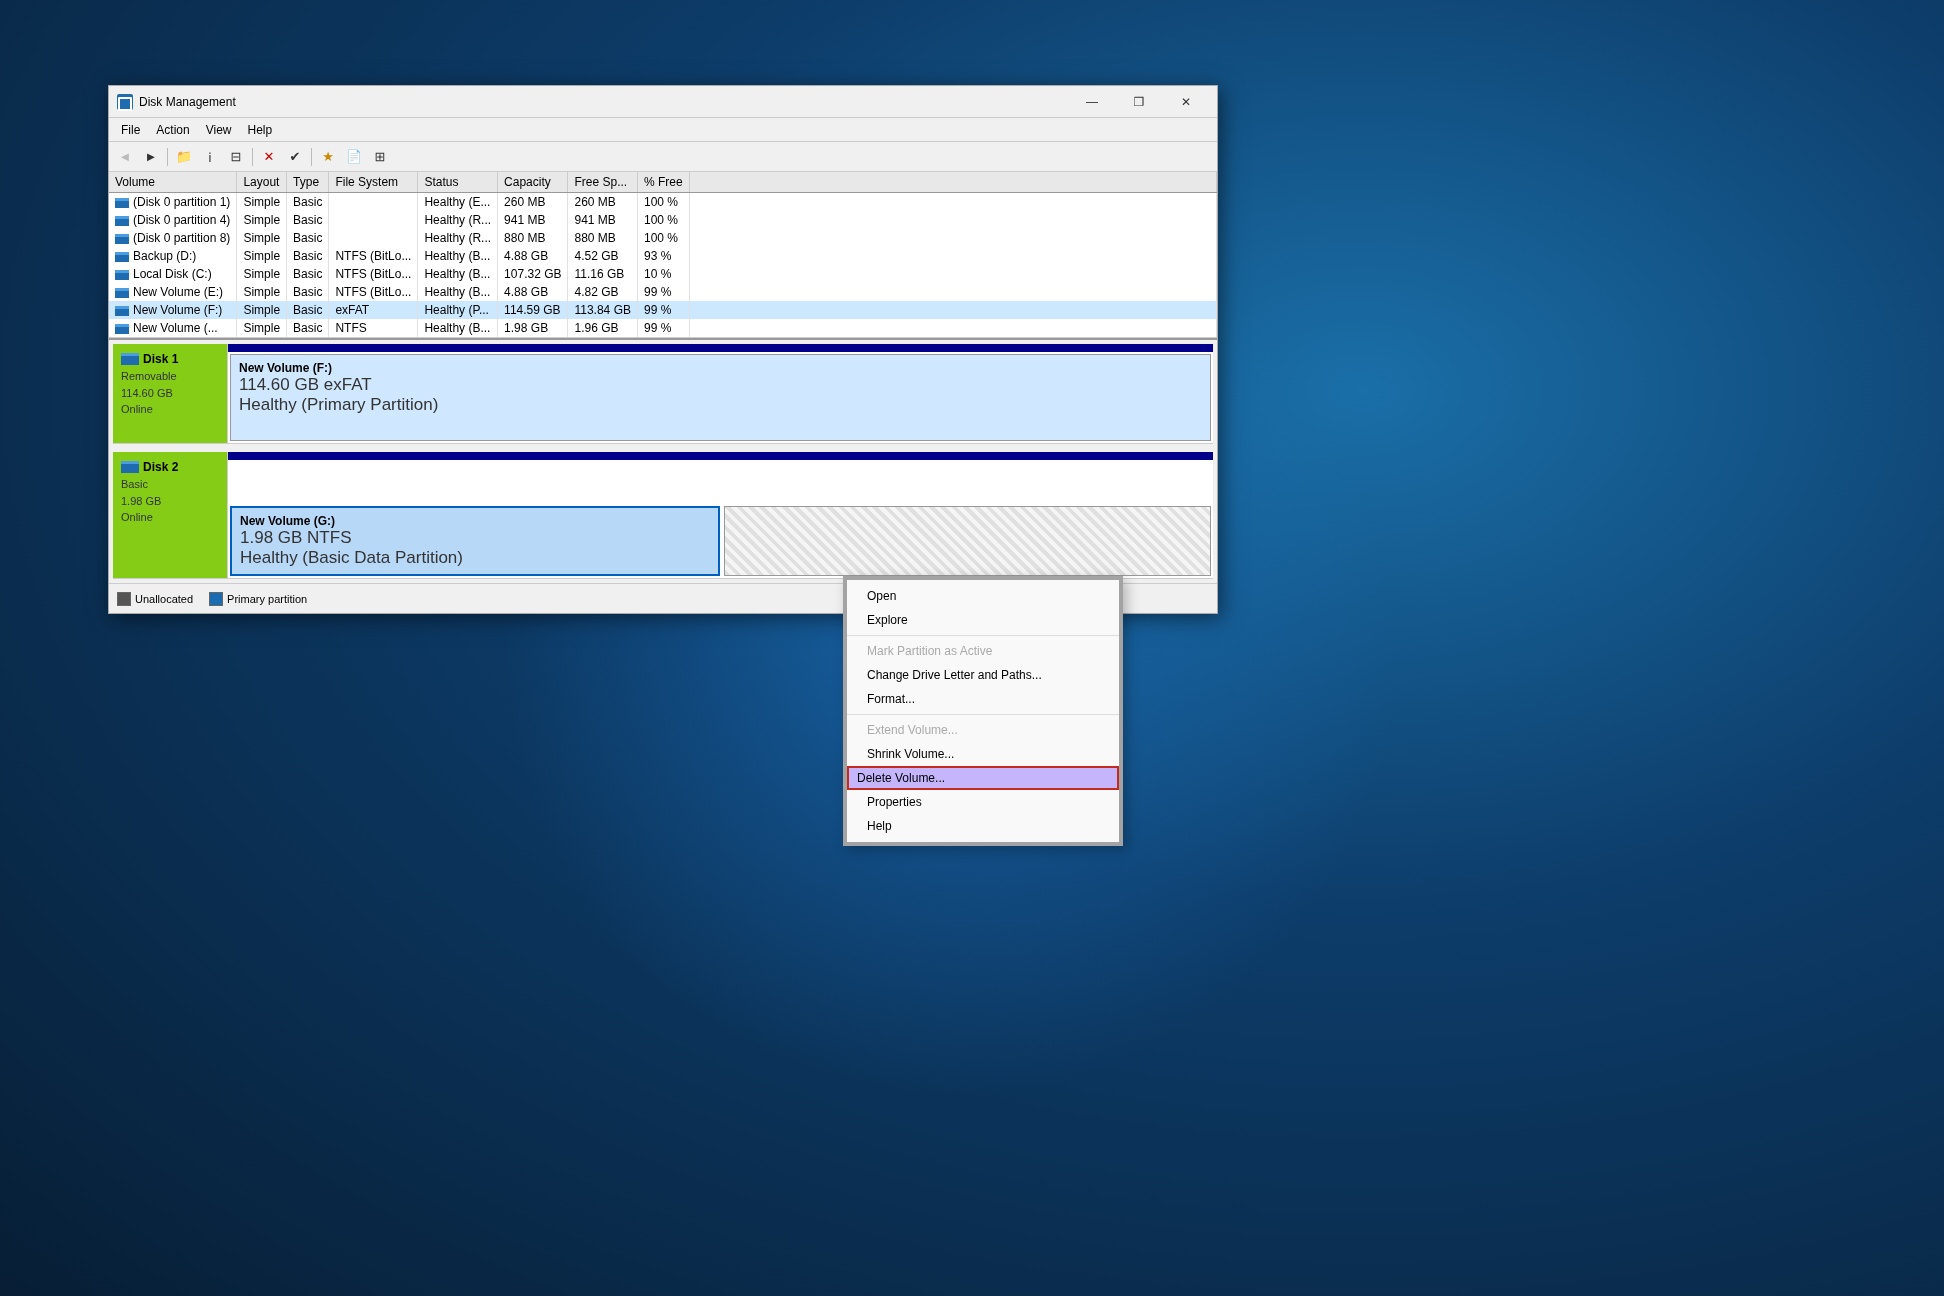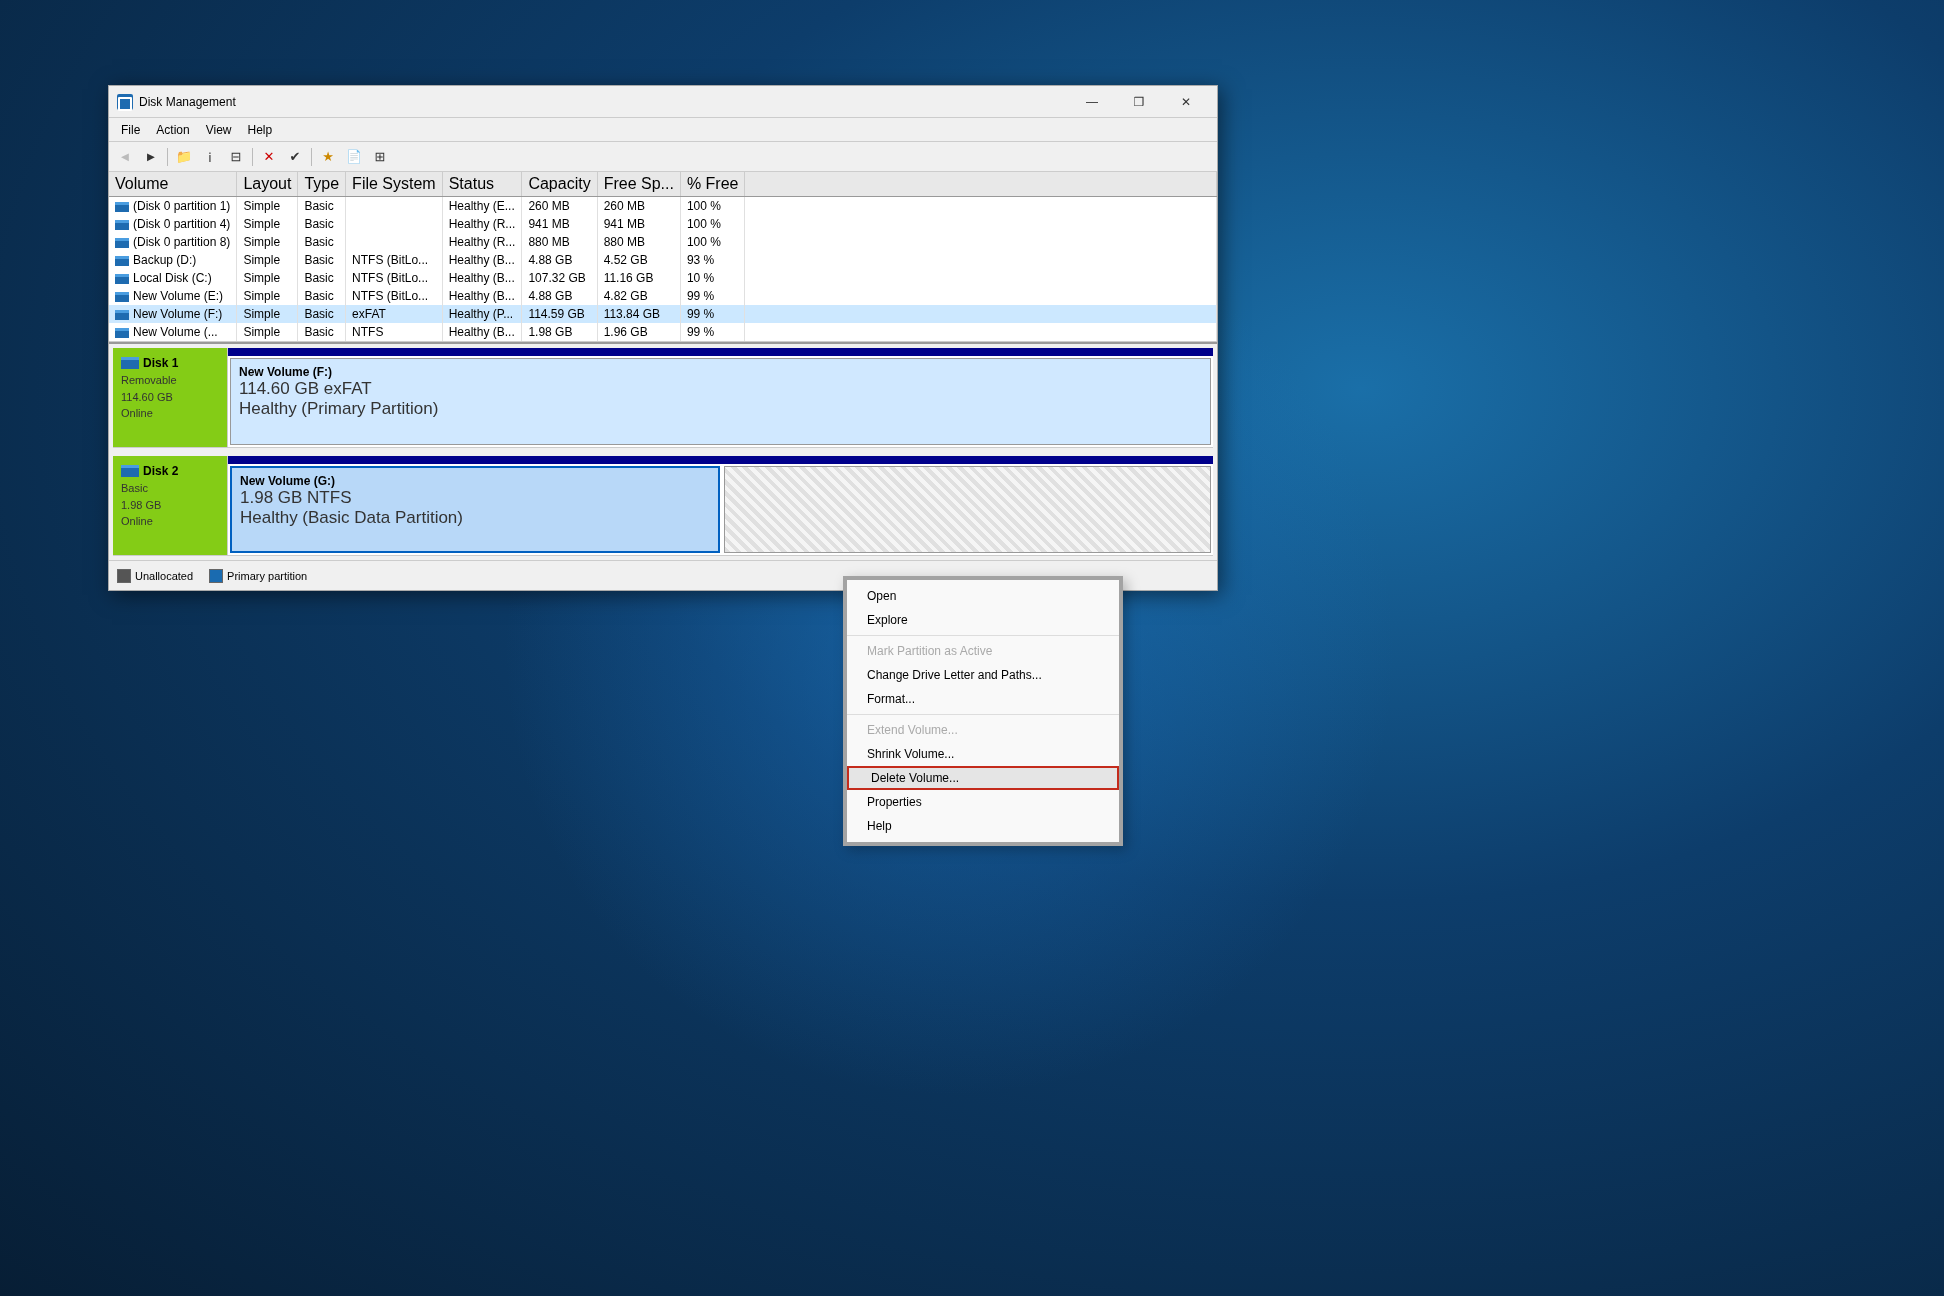--- a/index.html
+++ b/index.html
@@ -144,21 +144,21 @@
     }
     thead tr {
       background: #e8e8e8;
     }
     th {
       text-align: left;
       padding: 3px 6px;
       border-right: 1px solid #ccc;
       border-bottom: 1px solid #999;
       font-weight: normal;
-      font-size: 16px;
+      font-size: 12px;
       cursor: pointer;
       white-space: nowrap;
     }
     td {
       padding: 2px 6px;
       border-right: 1px solid #e0e0e0;
       white-space: nowrap;
       font-size: 12px;
     }
     .row-icon {
@@ -299,22 +299,22 @@
       color: #aaa;
       cursor: default;
     }
     .ctx-separator {
       height: 1px;
       background: #ddd;
       margin: 3px 0;
     }
     .ctx-item.highlighted {
       border: 2px solid #c42b1c;
-      background: #e5e5e5;
-      padding: 3px 22px;
+      background: #c4b5fd;
+      padding: 3px 8px;
     }
   </style>
 </head>
 <body>
 
 <div class="bg-swirl"></div>
 
 <div class="window">
 
   <div class="titlebar">
@@ -491,21 +491,21 @@
             <span>Disk 2</span>
           </div>
           <div class="disk-label-info">
             <span>Basic</span><br>
             <span>1.98 GB</span><br>
             <span>Online</span>
           </div>
         </div>
         <div class="disk-content">
           <div class="disk-header-bar"></div>
-          <div style="display:flex; flex:1;">
+          <div style="display:flex; flex:1;margin-top:44px;">
             <div class="disk-partition selected" style="width:60%; background:#b8d8f8;">
               <div class="disk-partition-name">New Volume  (G:)</div>
               <div class="disk-partition-details">1.98 GB NTFS</div>
               <div class="disk-partition-details">Healthy (Basic Data Partition)</div>
             </div>
             <div class="disk-partition disk-partition-hatched" style="flex:1;">
             </div>
           </div>
         </div>
       </div>

